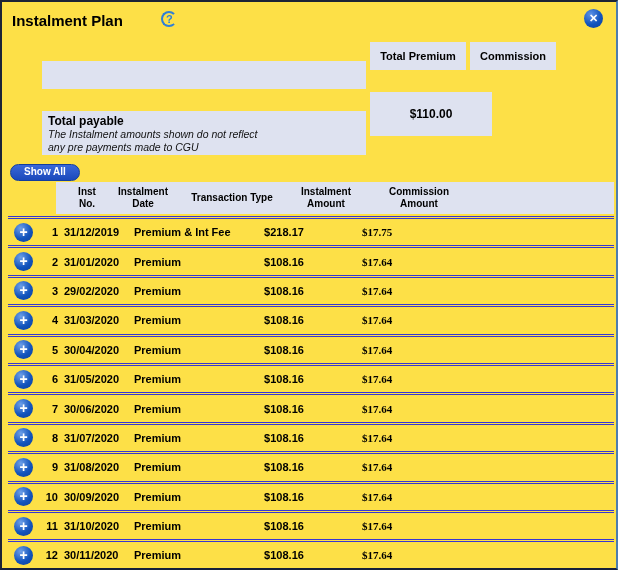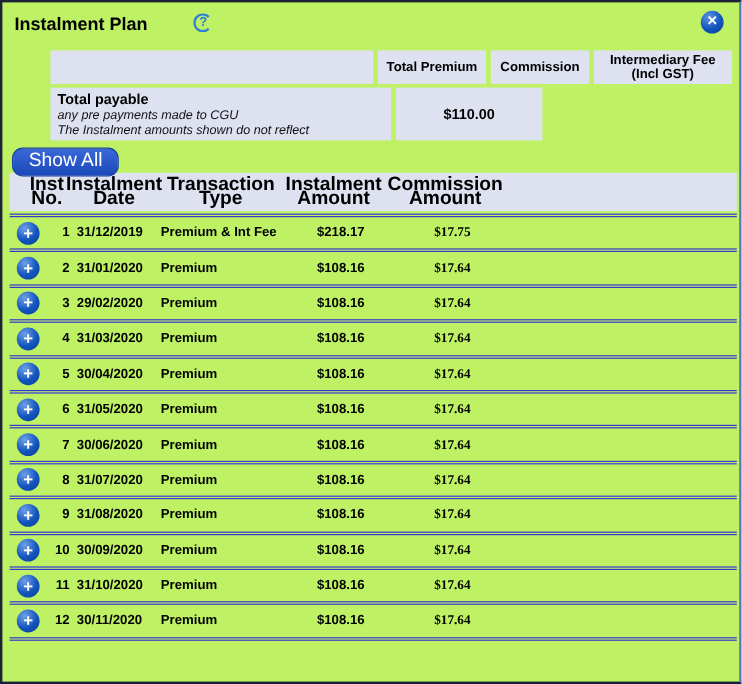--- a/index.html
+++ b/index.html
@@ -4,21 +4,21 @@
 <style>
   html,body { margin:0; padding:0; background:#ffffff; }
   * { box-sizing:border-box; }
   .dialog {
     position:relative;
     width:618px; height:570px;
     border:2px solid;
     border-color:#1c2436 #4d7dad #16203a #1c2436;
     font-family:"Liberation Sans", sans-serif;
     color:#000;
-    background:#bef264;
+    background:#fde047;
     overflow:hidden;
   }
 
   
   .titlebar { position:relative; height:38px; padding:10px 10px 0 10px; }
   .title { font-size:15px; font-weight:bold; display:inline-block; }
   .help-icon {
     display:inline-block; vertical-align:top; margin-left:34px; margin-top:-1px;
     width:16px; height:16px; border-radius:50%;
     border:2px solid #2f7fd6; border-right-color:transparent;
@@ -30,21 +30,21 @@
     width:19px; height:19px; border-radius:50%;
     background:radial-gradient(circle at 35% 28%, #5d93e6 0%, #1254bd 55%, #0c3f99 100%);
     color:#fff; font-size:11px; font-weight:bold;
     text-align:center; line-height:19px; cursor:pointer;
   }
 
   
   .summary { margin:2px 6px 0 8px;padding-left:32px; }
   .summary .srow { display:flex; }
   .summary .cell { background:#dee2f0; }
-  .c-label { width:284px; }
+  .c-label { width:324px;margin-top:19px; }
   .c-prem  { width:96px;  margin-left:4px; }
   .c-comm  { width:86px;  margin-left:4px; }
   .c-fee   { width:122px; margin-left:4px;text-align:center; }
   .shead .cell {
     height:28px; display:flex; flex-direction:column;
     align-items:center; justify-content:center;
     font-size:11px; font-weight:bold; line-height:12px; text-align:center;
   }
   .shead { margin-bottom:3px; }
   .sdata .cell { height:44px; }
@@ -55,29 +55,29 @@
     display:flex; align-items:center; justify-content:center;
     font-size:12px; font-weight:bold;
   }
 
   
   .showall-wrap { margin:6px 0 0 8px; height:17px; }
   .showall {
     display:inline-block; padding:1px 13px 3px 13px;
     background:linear-gradient(#3a68d8, #1b49bb);
     border:1px solid #123e9e; border-radius:9px;
-    color:#fff; font-size:16px; font-weight:normal; font-family:"Liberation Sans",sans-serif;
+    color:#fff; font-size:10px; font-weight:bold; font-family:"Liberation Sans",sans-serif;
     cursor:pointer;
   }
 
   
   .grid { margin:4px 6px 0 6px; width:606px; }
   .ghead {
     display:flex; background:#dee2f0; height:32px; align-items:center;
-    font-size:16px; font-weight:bold; line-height:12px;
+    font-size:10px; font-weight:bold; line-height:12px;margin-left:48px;
   }
   .hcell { display:flex; flex-direction:column; align-items:center; justify-content:center; text-align:center; }
   .h-no   { width:46px; margin-left:8px; }
   .h-date { width:66px; }
   .h-type { width:112px; }
   .h-inst { width:76px; }
   .h-comm { width:110px; }
   .rows { margin-top:2px; border-top:3px double #3737d2; }
   .row {
     display:flex; align-items:center; height:29.4px;
@@ -110,30 +110,26 @@
 
   <div class="summary">
     <div class="srow shead">
       <div class="cell c-label"></div>
       <div class="cell c-prem">
         <span>Total Premium</span>
       </div>
       <div class="cell c-comm">
         <span>Commission</span>
       </div>
-      <div class="cell c-fee">
-        <span>Intermediary Fee</span>
-        <span>(Incl GST)</span>
-      </div>
     </div>
     <div class="srow sdata">
       <div class="cell c-label">
         <div class="total-payable">Total payable</div>
+        <div class="note">The Instalment amounts shown do not reflect</div>
         <div class="note">any pre payments made to CGU</div>
-        <div class="note">The Instalment amounts shown do not reflect</div>
       </div>
       <div class="cell c-fee val">$110.00</div>
     </div>
   </div>
 
   <div class="showall-wrap">
     <span class="showall">Show All</span>
   </div>
 
   <div class="grid">

